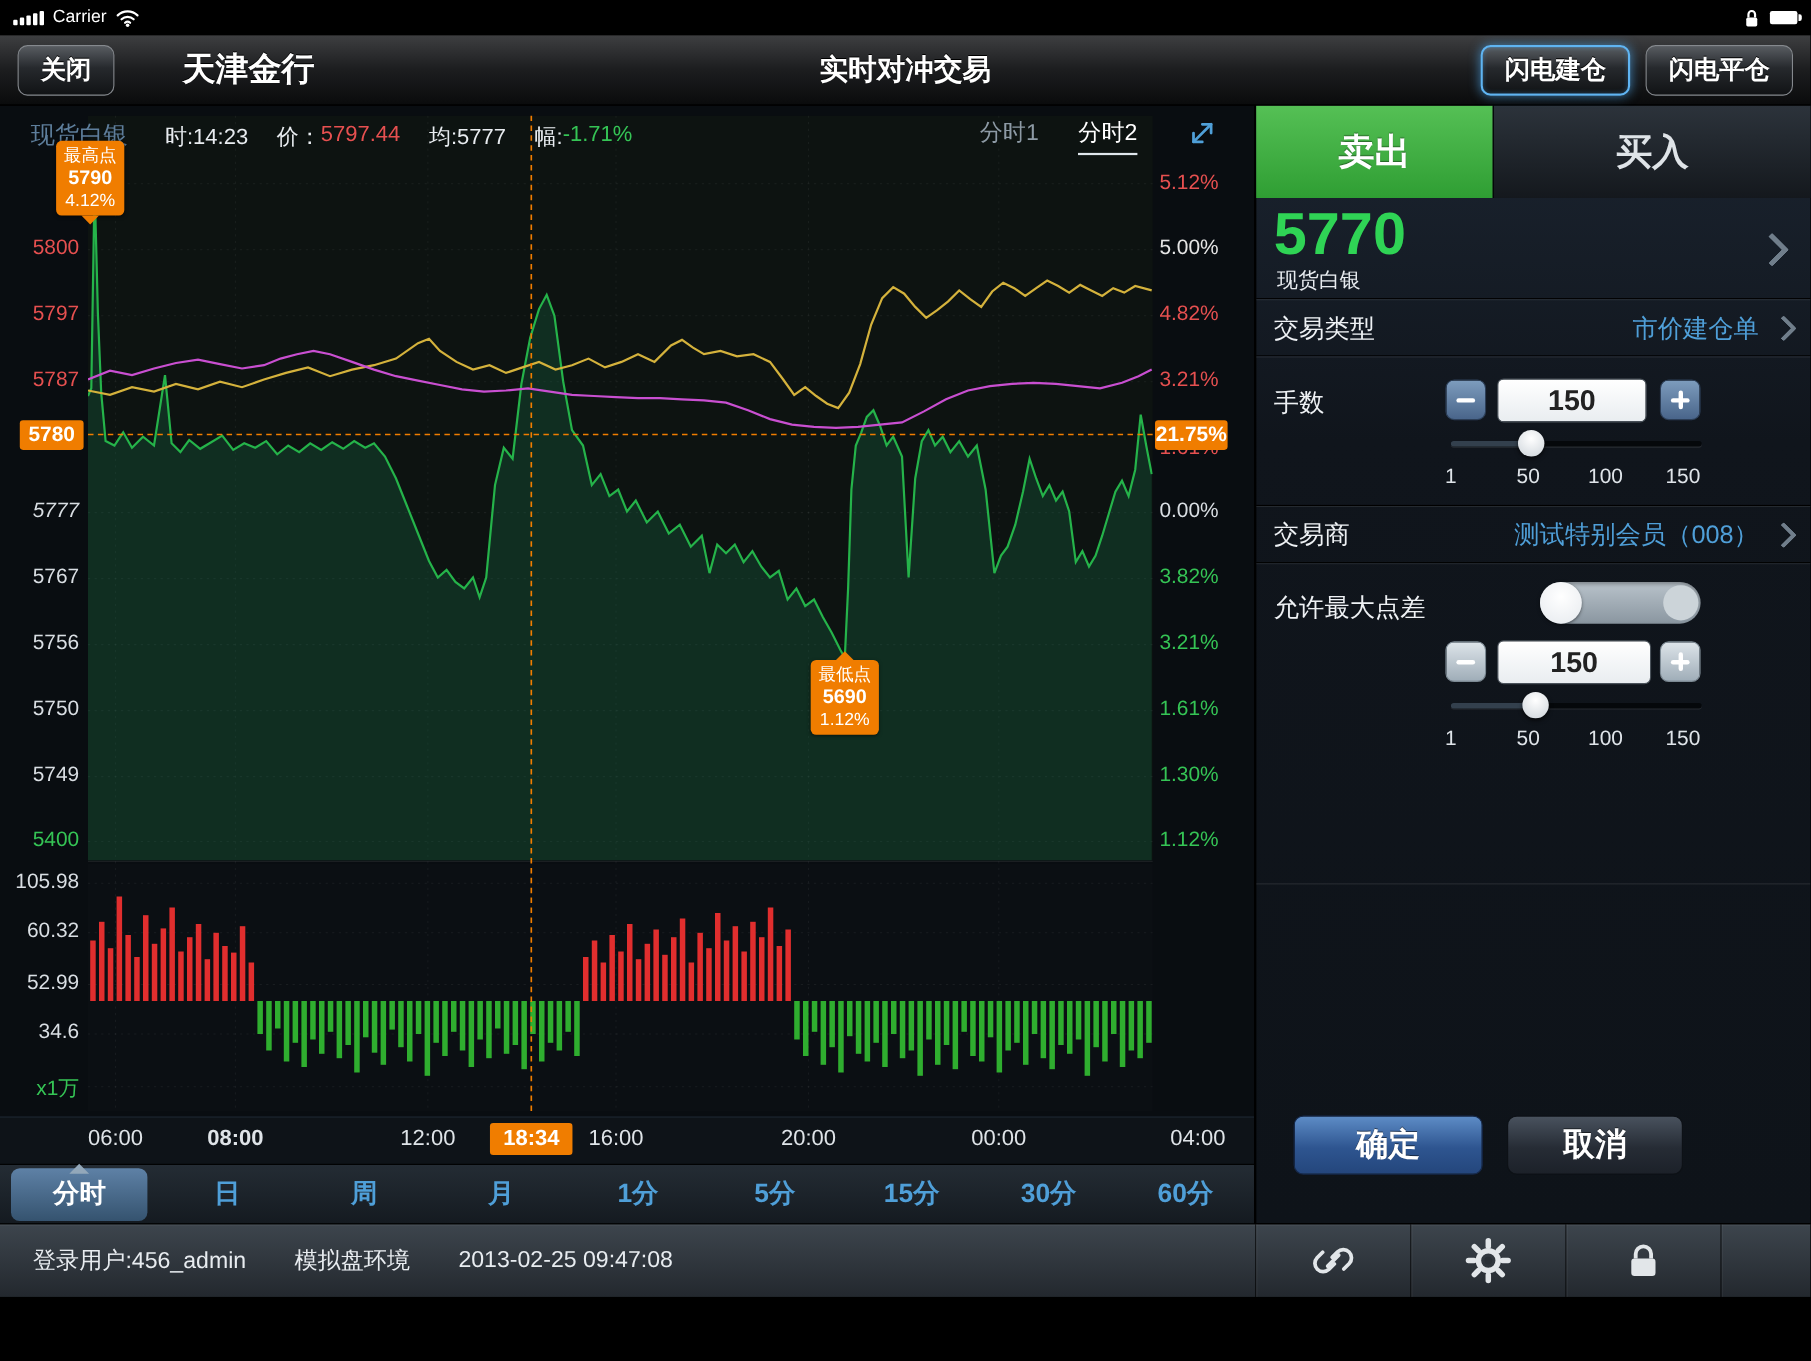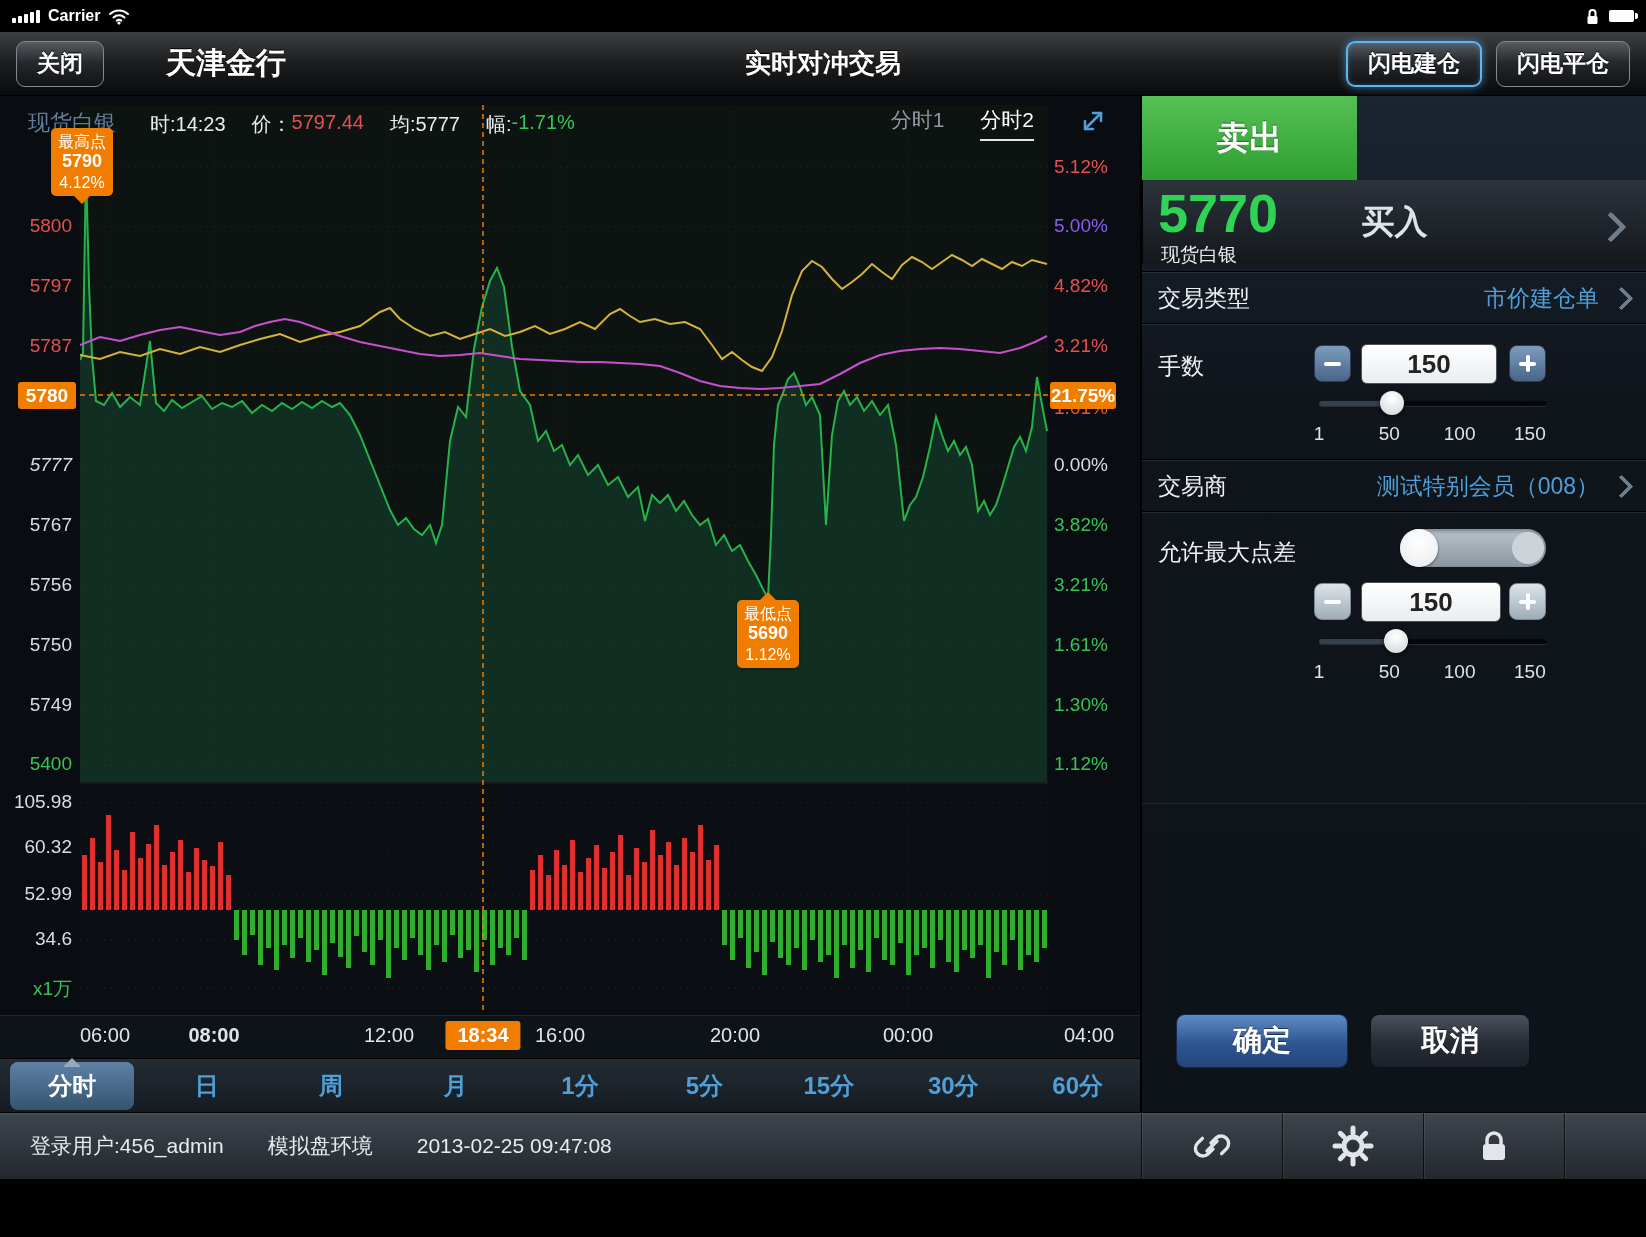--- a/index.html
+++ b/index.html
@@ -1,20 +1,20 @@
 <!DOCTYPE html>
 <html><head>
 <meta charset="utf-8">
 <style>
   html,body{margin:0;padding:0;background:#000;}
   body{width:1646px;height:1237px;overflow:hidden;font-family:"Liberation Sans","DejaVu Sans",sans-serif;-webkit-font-smoothing:antialiased;}
   .app{position:relative;width:1646px;height:1237px;background:#000;}
 
   
-  .statusbar{position:absolute;top:0;left:0;width:1646px;height:32px;background:#000;display:flex;align-items:center;gap:8px;padding:0 12px;box-sizing:border-box;color:#fff;font-size:16px;font-weight:bold;z-index:20;}
+  .statusbar{position:absolute;top:0;left:0;width:1646px;height:32px;background:#000;display:flex;align-items:center;gap:8px;padding:0 12px;box-sizing:border-box;color:#fff;font-size:16px;font-weight:normal;z-index:20;}
   .sigbars{display:flex;align-items:flex-end;gap:2px;height:14px;}
   .sigbars span{width:4px;background:#fff;border-radius:1px;display:block;}
   .sigbars span:nth-child(1){height:5px}.sigbars span:nth-child(2){height:7px}.sigbars span:nth-child(3){height:9px}.sigbars span:nth-child(4){height:11px}.sigbars span:nth-child(5){height:13px}
   .sb-right{margin-left:auto;display:flex;align-items:center;gap:10px;}
   .bat{position:relative;width:25px;height:12px;background:#fff;border-radius:2px;display:inline-block;}
   .bat::after{content:'';position:absolute;right:-4px;top:3px;width:3px;height:6px;background:#fff;border-radius:0 2px 2px 0;}
 
   
   .navbar{position:absolute;top:32px;left:0;width:1646px;height:64px;background:linear-gradient(#3e3f41,#1d1e20 48%,#0a0b0c);border-bottom:1px solid #000;display:flex;align-items:center;padding:0 16px;box-sizing:border-box;z-index:19;}
   .nav-btn{height:46px;padding:0 20px;border-radius:9px;font-size:23px;font-weight:bold;color:#fff;background:linear-gradient(#585c61,#26292d 45%,#111315);border:1px solid #85898e;cursor:pointer;font-family:inherit;text-shadow:0 -1px 0 #000;}
@@ -59,21 +59,21 @@
   #x-axis span{position:absolute;top:8px;transform:translateX(-50%);color:#dfe4e8;font-size:20px;}
   .x-badge{position:absolute;left:483px;top:925px;transform:translateX(-50%);background:#f07d00;color:#fff;font-size:20px;font-weight:bold;padding:3px 12px;border-radius:3px;z-index:4;}
 
   #period-tabs{position:absolute;left:0;top:962px;width:1140px;height:54px;display:flex;background:linear-gradient(#242c34,#141a20);border-top:1px solid #000;z-index:2;}
   .period-tab{flex:1;text-align:center;line-height:54px;font-size:24px;color:#4f9fd8;cursor:pointer;position:relative;font-weight:bold;}
   .period-tab.active{margin:3px 10px;line-height:48px;background:linear-gradient(#5e81a6,#35536f);border-radius:8px;color:#fff;}
   .period-tab.active::before{content:'';position:absolute;top:-13px;left:50%;margin-left:-9px;border:9px solid transparent;border-bottom-color:#93a8ba;}
 
   
   .trade-panel{position:absolute;left:1141px;top:0;width:505px;height:1016px;background:linear-gradient(#1b2430,#10151c 30%,#0e1319);border-left:1px solid #000;box-sizing:border-box;}
-  .panel-tabs{position:absolute;top:0;left:0;right:0;height:84px;display:flex;flex-direction:column;}
+  .panel-tabs{position:absolute;top:0;left:0;right:0;height:84px;display:flex;}
   .ptab{height:84px;line-height:84px;text-align:center;font-size:33px;font-weight:bold;color:#fff;cursor:pointer;}
   .ptab.sell{width:215px;background:linear-gradient(#55c055,#2f9e33);text-shadow:0 -1px 1px rgba(0,0,0,.4);}
   .ptab.buy{flex:1;background:linear-gradient(#2c333b,#14181d);color:#dfe4e8;border-left:1px solid #000;}
   .price-row{position:absolute;top:84px;left:0;right:0;height:92px;}
   .big-price{position:absolute;left:16px;top:2px;font-size:54px;font-weight:bold;color:#2fd455;}
   .price-instr{position:absolute;left:19px;top:62px;font-size:19px;color:#e8ecf0;}
   .chev{display:inline-block;width:13px;height:13px;border-top:4px solid #707e8b;border-right:4px solid #707e8b;transform:rotate(45deg);border-radius:2px;flex:none;}
   .chev.big{position:absolute;right:24px;top:36px;width:17px;height:17px;border-width:5px;}
   .psec{position:absolute;left:0;right:0;border-top:1px solid rgba(255,255,255,.09);box-shadow:0 -1px 0 #000;box-sizing:border-box;}
   .prow{display:flex;align-items:center;padding:0 16px;}
@@ -348,21 +348,21 @@
           <div class="axis-label" style="top: 598px; color: rgb(217, 222, 227);">5749</div>
           <div class="axis-label" style="top: 657px; color: rgb(53, 196, 85);">5400</div>
           <div class="axis-label" style="top: 695px; color: rgb(217, 222, 227);">105.98</div>
           <div class="axis-label" style="top: 740px; color: rgb(217, 222, 227);">60.32</div>
           <div class="axis-label" style="top: 787px; color: rgb(217, 222, 227);">52.99</div>
           <div class="axis-label" style="top: 832px; color: rgb(217, 222, 227);">34.6</div>
           <div class="axis-label" style="top: 880px; color: rgb(53, 196, 85);">x1万</div>
         </div>
       <div id="right-axis">
           <div class="axis-label" style="top: 60px; color: rgb(230, 80, 80);">5.12%</div>
-          <div class="axis-label" style="top: 119px; color: #8b5cf6;">5.00%</div>
+          <div class="axis-label" style="top: 119px; color: #e5e5e5;">5.00%</div>
           <div class="axis-label" style="top: 179px; color: rgb(230, 80, 80);">4.82%</div>
           <div class="axis-label" style="top: 239px; color: rgb(230, 80, 80);">3.21%</div>
           <div class="axis-label" style="top: 301px; color: rgb(230, 80, 80);">1.61%</div>
           <div class="axis-label" style="top: 358px; color: rgb(217, 222, 227);">0.00%</div>
           <div class="axis-label" style="top: 418px; color: rgb(53, 196, 85);">3.82%</div>
           <div class="axis-label" style="top: 478px; color: rgb(53, 196, 85);">3.21%</div>
           <div class="axis-label" style="top: 538px; color: rgb(53, 196, 85);">1.61%</div>
           <div class="axis-label" style="top: 598px; color: rgb(53, 196, 85);">1.30%</div>
           <div class="axis-label" style="top: 657px; color: rgb(53, 196, 85);">1.12%</div>
         </div>

